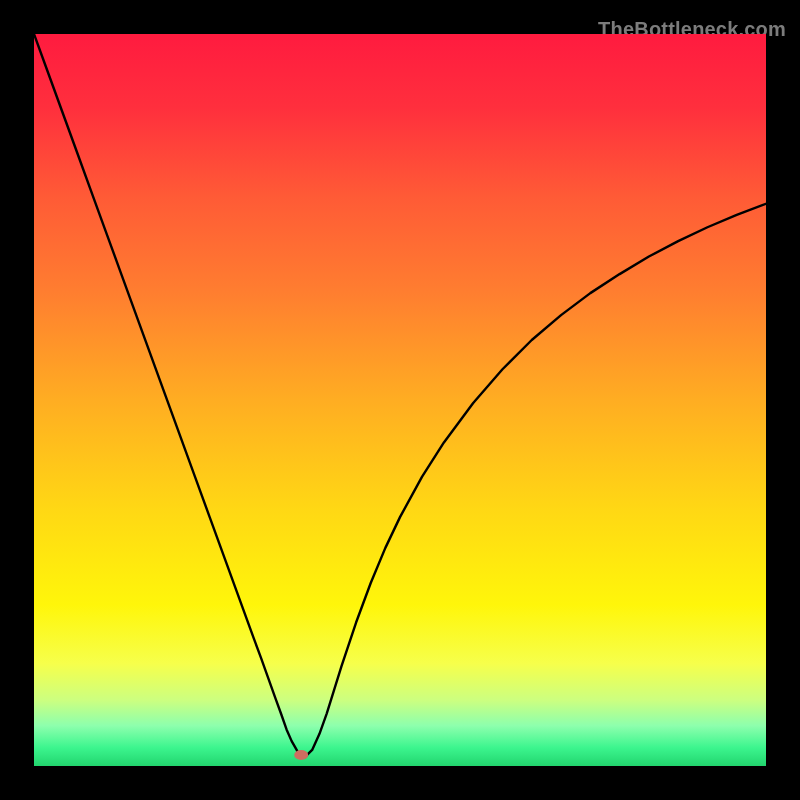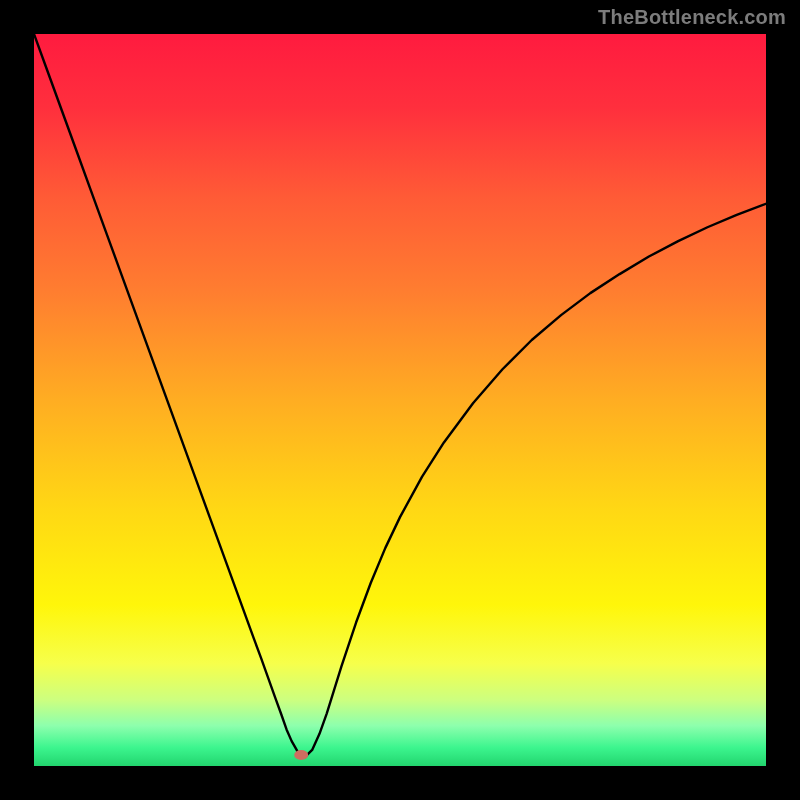--- a/index.html
+++ b/index.html
@@ -21,21 +21,21 @@
   .plot {
     position: absolute;
     left: 34px;
     top: 34px;
     width: 732px;
     height: 732px;
     overflow: hidden;
   }
   .watermark {
     position: absolute;
-    top: 6px;
+    top: 18px;
     right: 14px;
     font-family: Arial, Helvetica, sans-serif;
     font-size: 20px;
     font-weight: 600;
     color: #7c7c7c;
     letter-spacing: 0.2px;
   }
   svg {
     display: block;
   }

